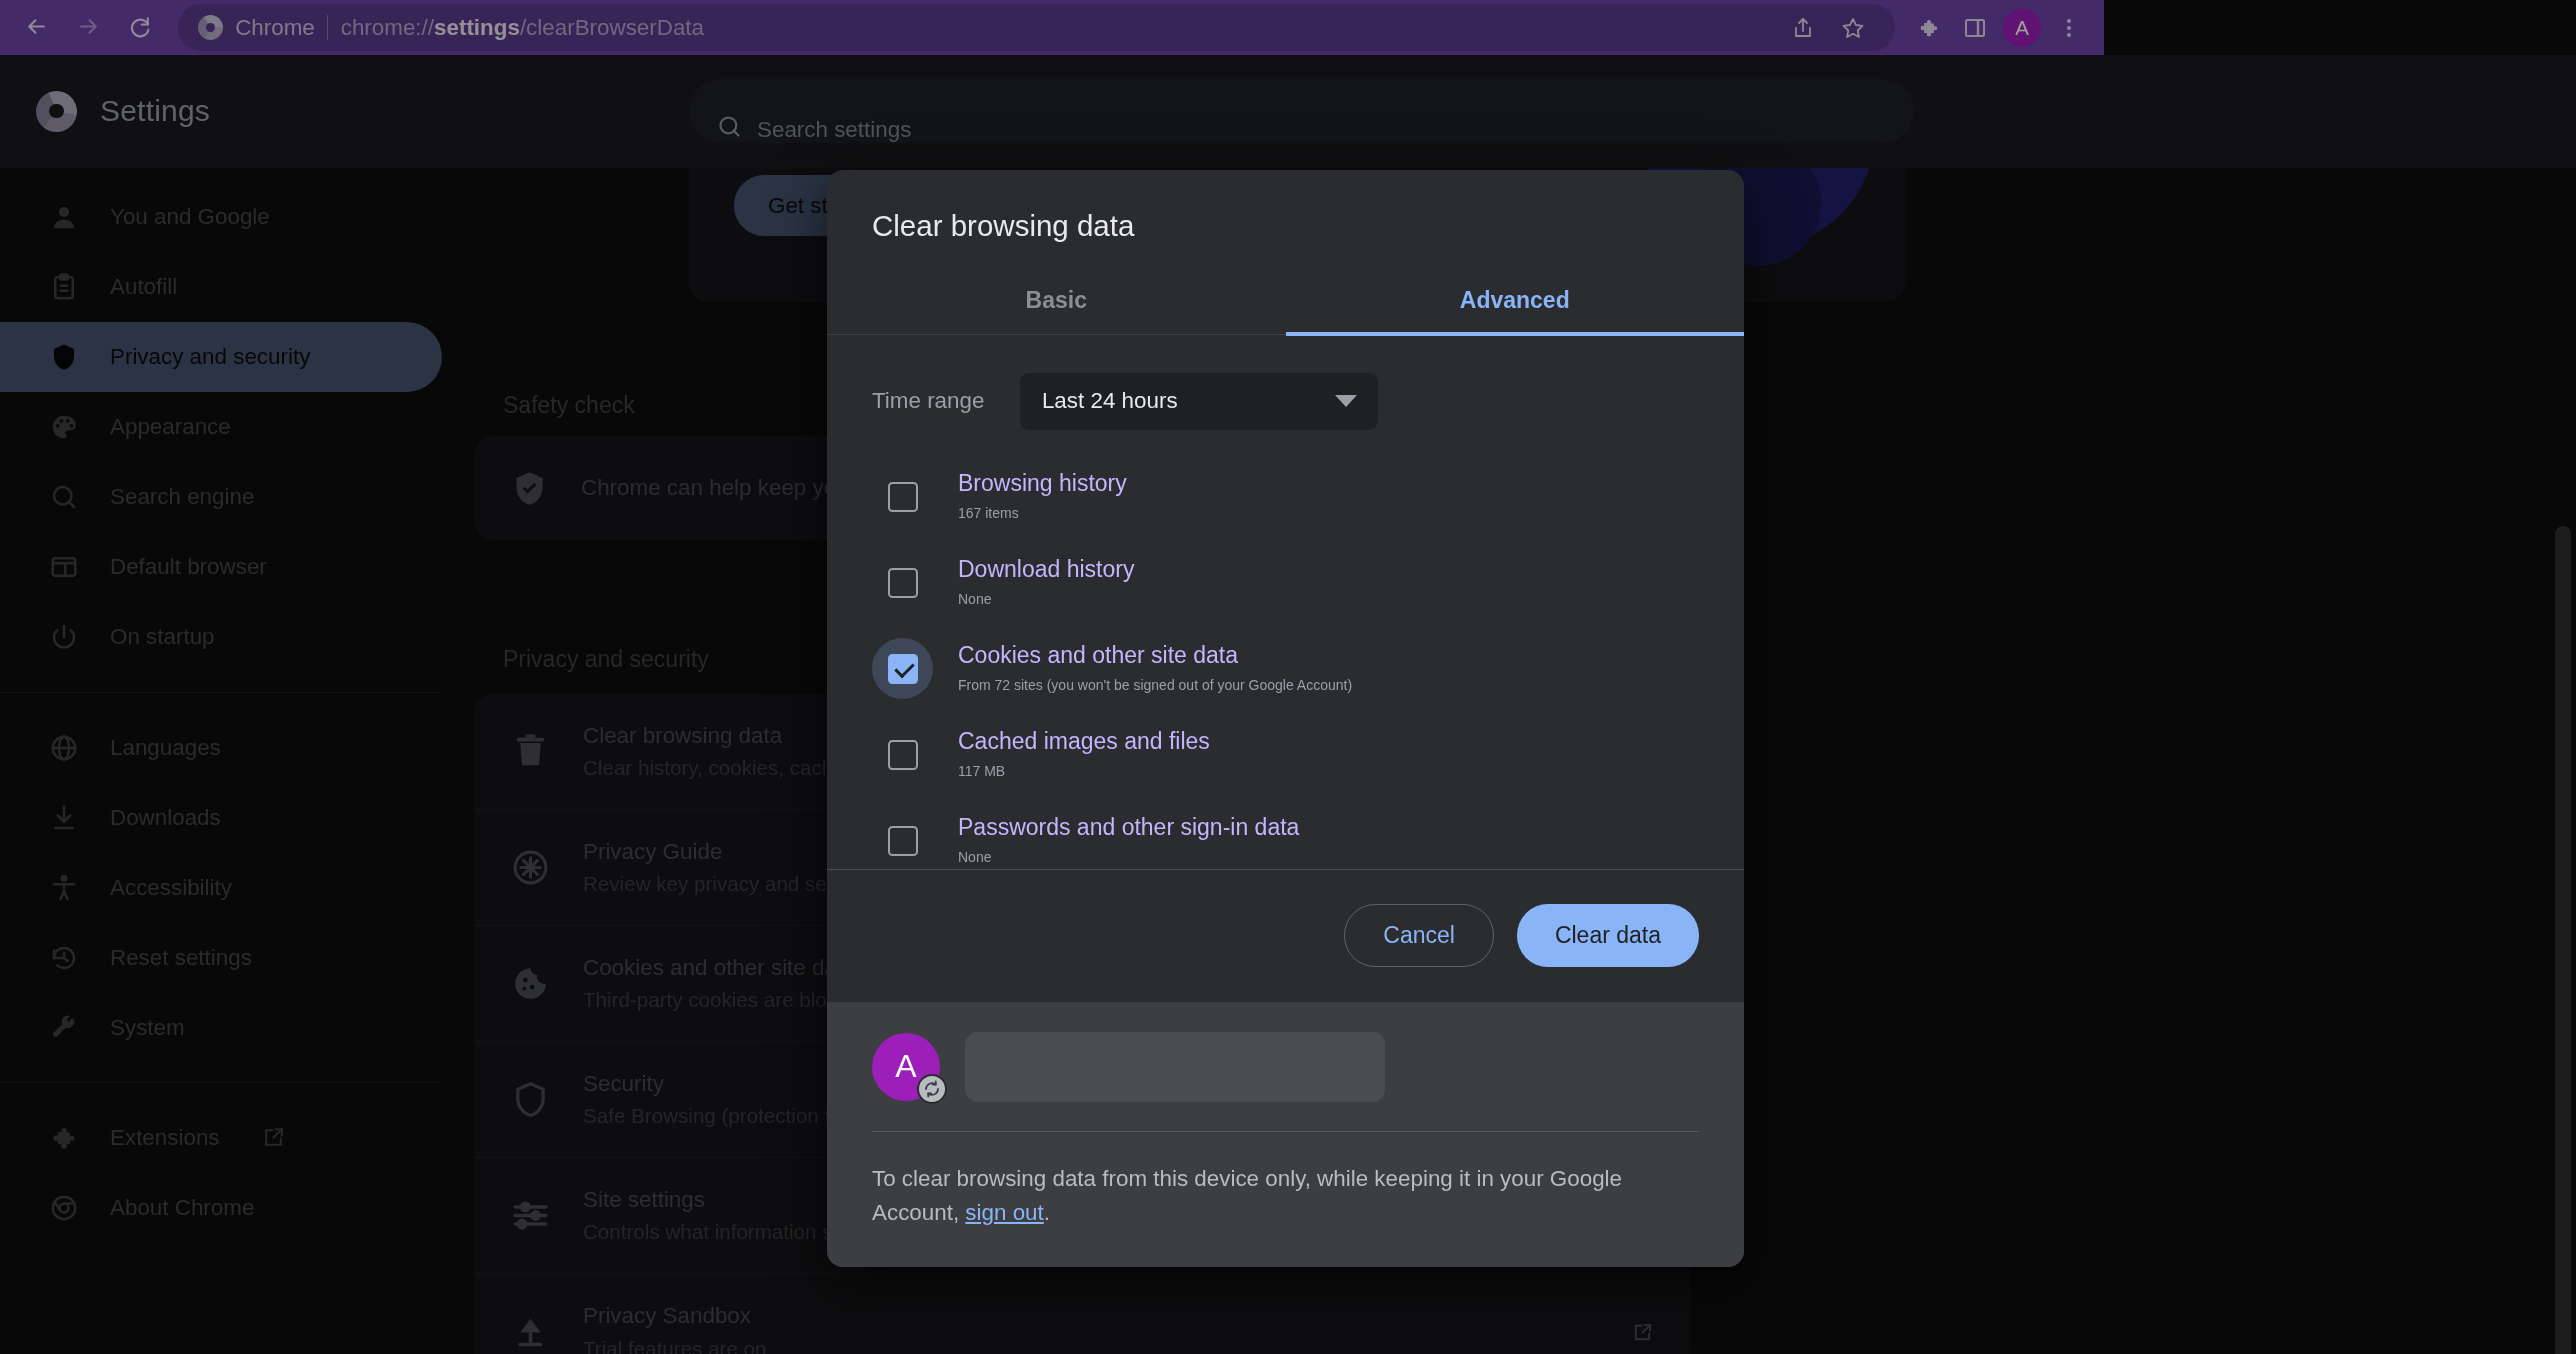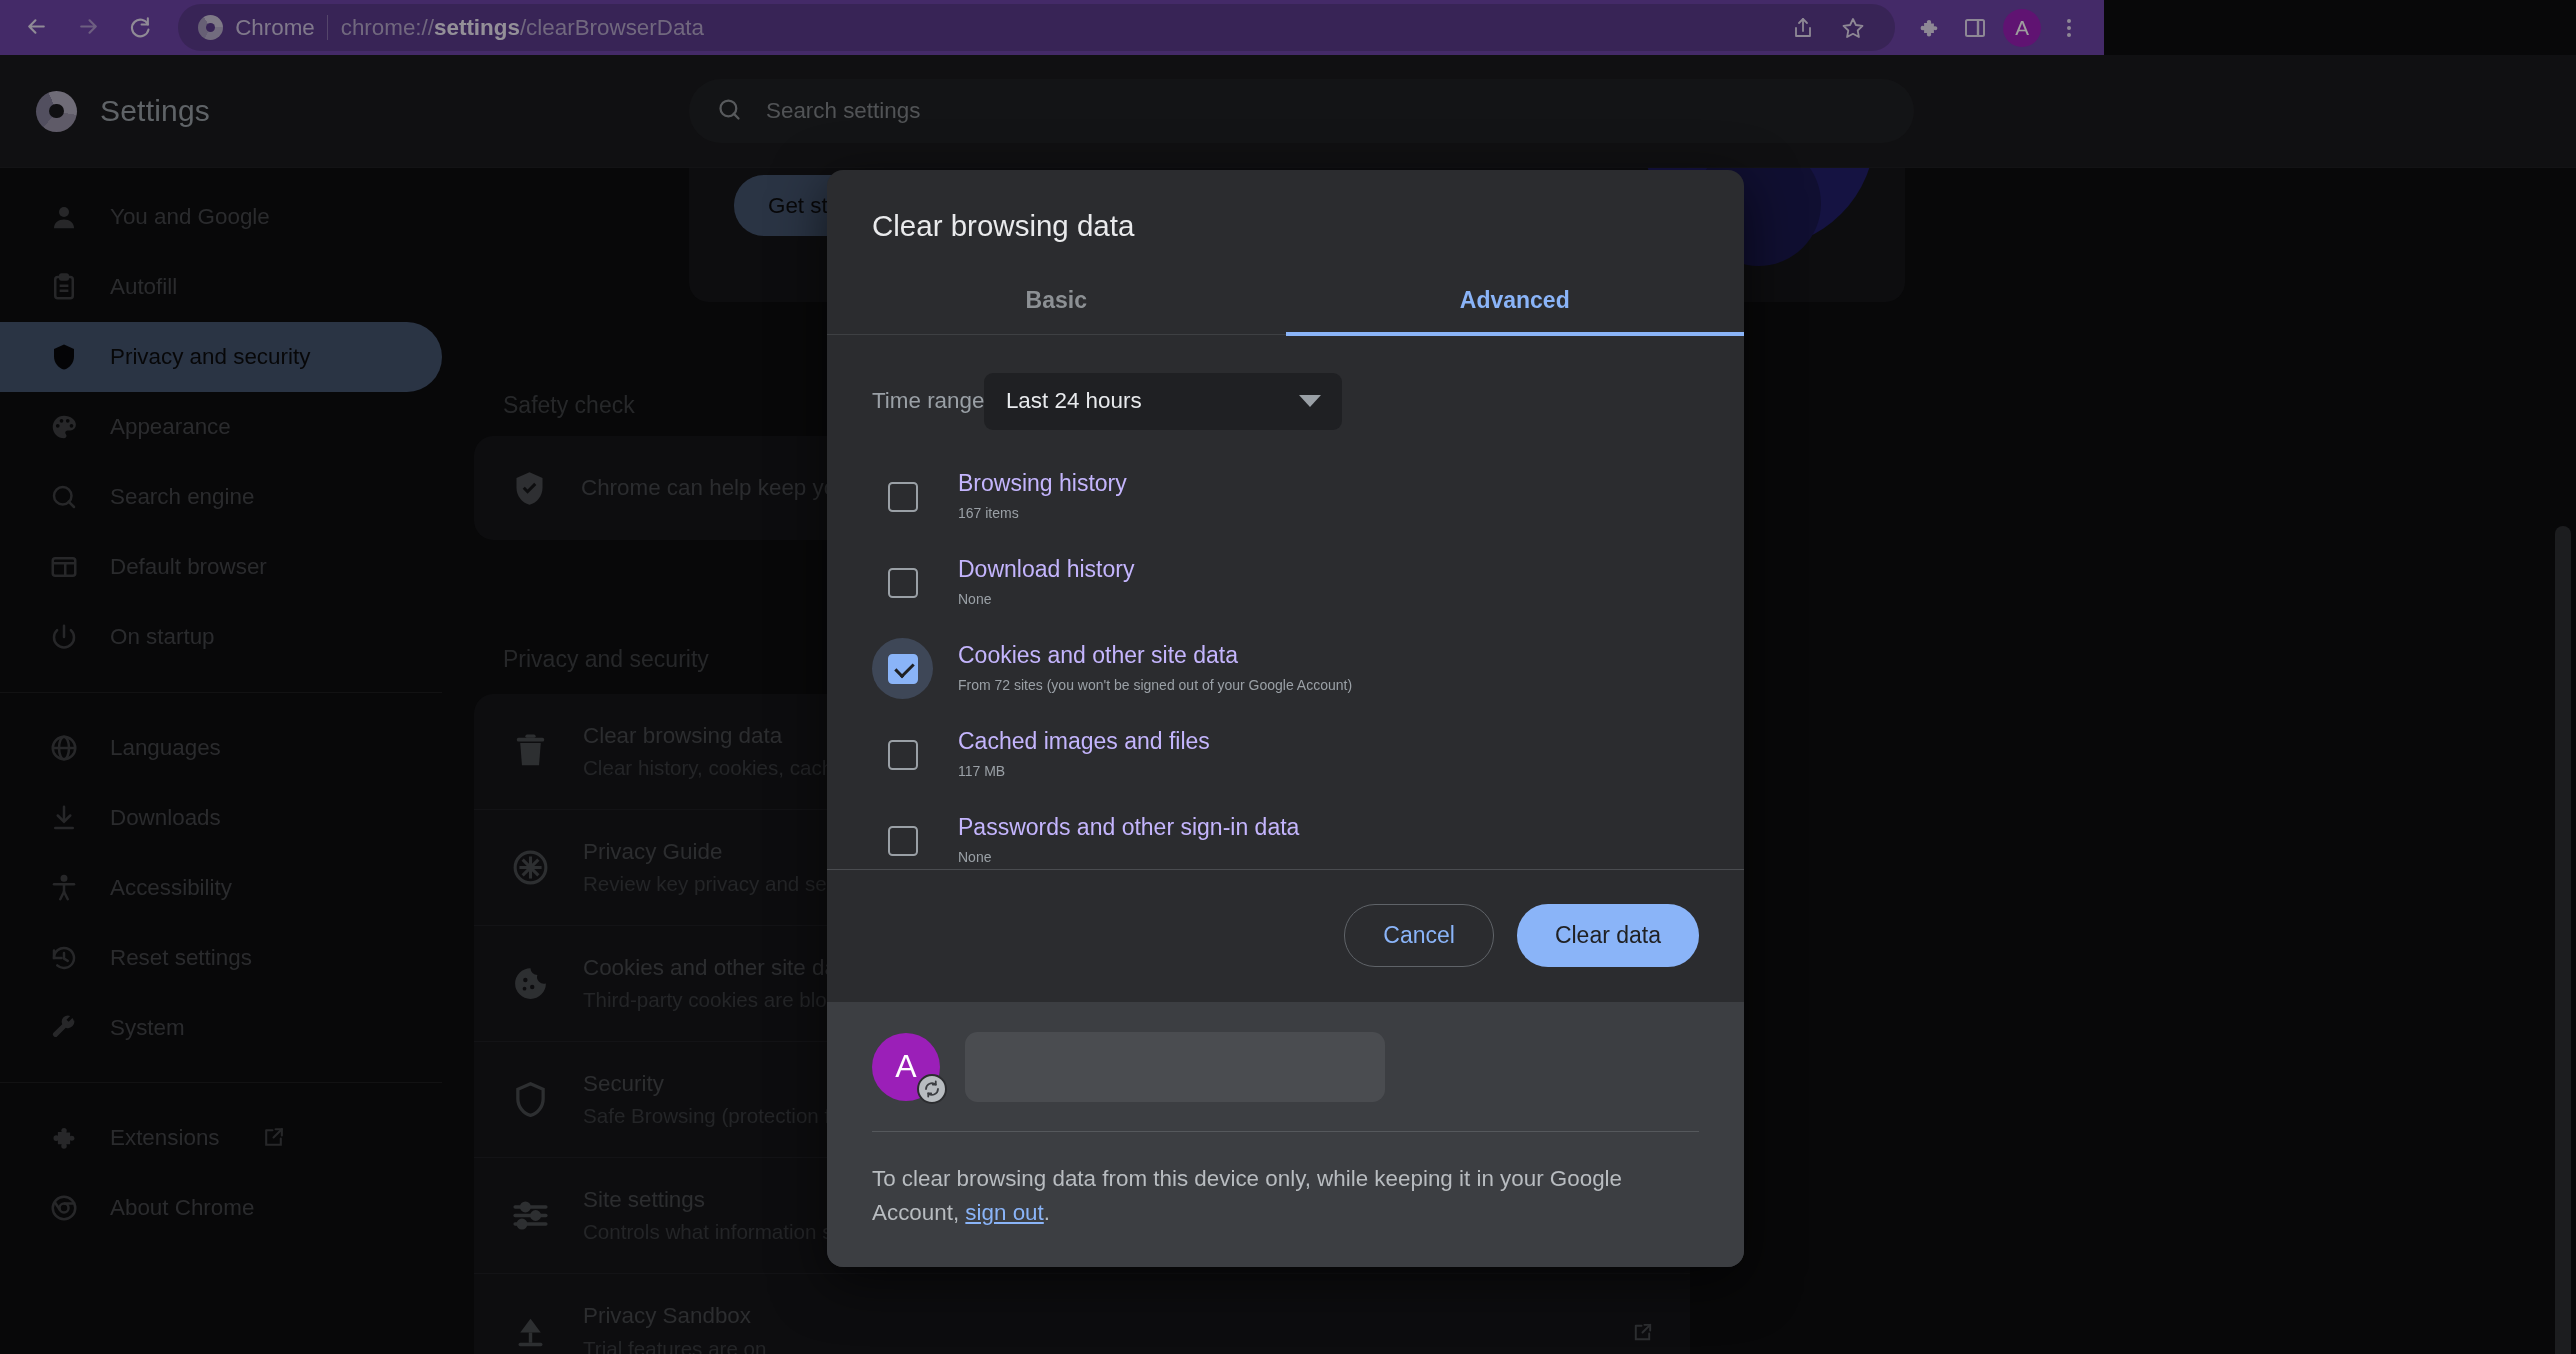--- a/index.html
+++ b/index.html
@@ -83,22 +83,22 @@
   }
   .brand-logo::after {
     content: ""; position: absolute; inset: 13.4px;
     border-radius: 50%; background: #1a1a1d;
   }
   .brand-title { color: #9aa0a6; font-size: 30px; letter-spacing: 0.2px; }
   .search-wrap {
     width: 1225px; height: 64px;
     background: #202124;
     border-radius: 32px;
-    display: flex; align-items: center;
-    gap: 23px; padding: 0 27px;
+    display: flex; align-items: flex-end;
+    gap: 14px; padding: 0 27px;
   }
   .search-wrap svg { width: 27px; height: 27px; color: #8e9296; flex: 0 0 auto; }
   .search-input {
     background: transparent; border: 0; outline: none;
     color: #c9ccd0; font-size: 22.4px;
     font-family: "Liberation Sans", sans-serif;
     width: 100%;
   }
   .search-input::placeholder { color: #83878b; }
 
@@ -242,21 +242,21 @@
     content: ""; position: absolute;
     left: 0; right: 0; bottom: -1.8px; height: 3.6px;
     background: #8ab4f8;
   }
   .dlg-scroll {
     flex: 1 1 auto; overflow: hidden;
     position: relative;
     border-bottom: 0.9px solid #4a4c50;
   }
   .timerange {
-    display: flex; align-items: center; 
+    display: flex; align-items: center; gap: 36px;
     padding: 38px 45px 0 45px;
   }
   .tr-label { font-size: 22.4px; color: #9aa0a6; }
   .tr-select {
     width: 358px; height: 57px;
     background: #1f2023; border-radius: 9px;
     display: flex; align-items: center;
     padding: 0 21.5px; position: relative;
   }
   .tr-value { font-size: 22.4px; color: #e8eaed; }

